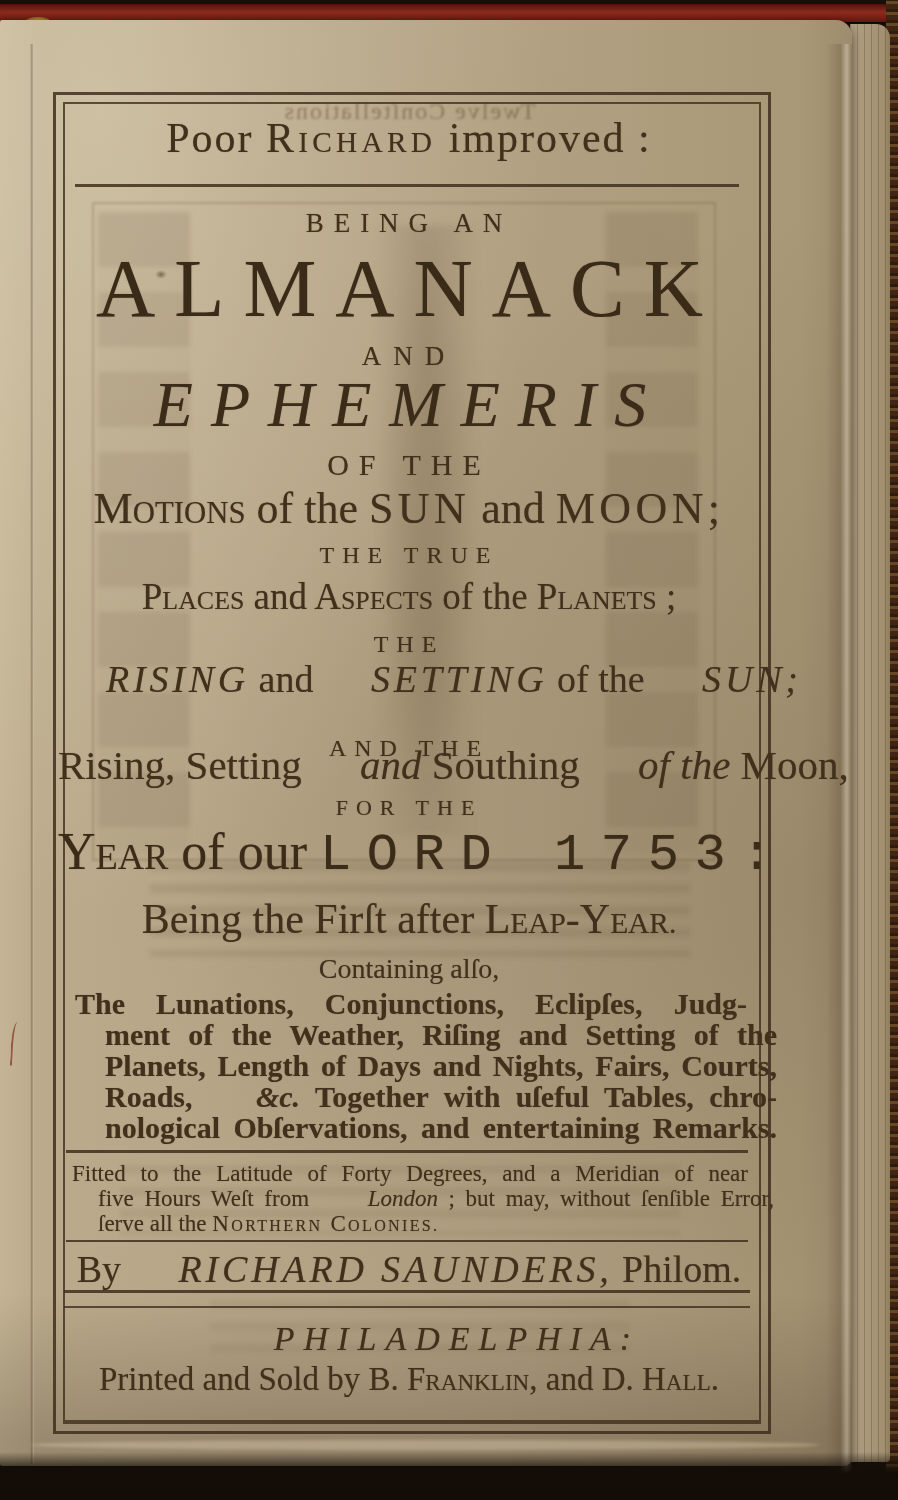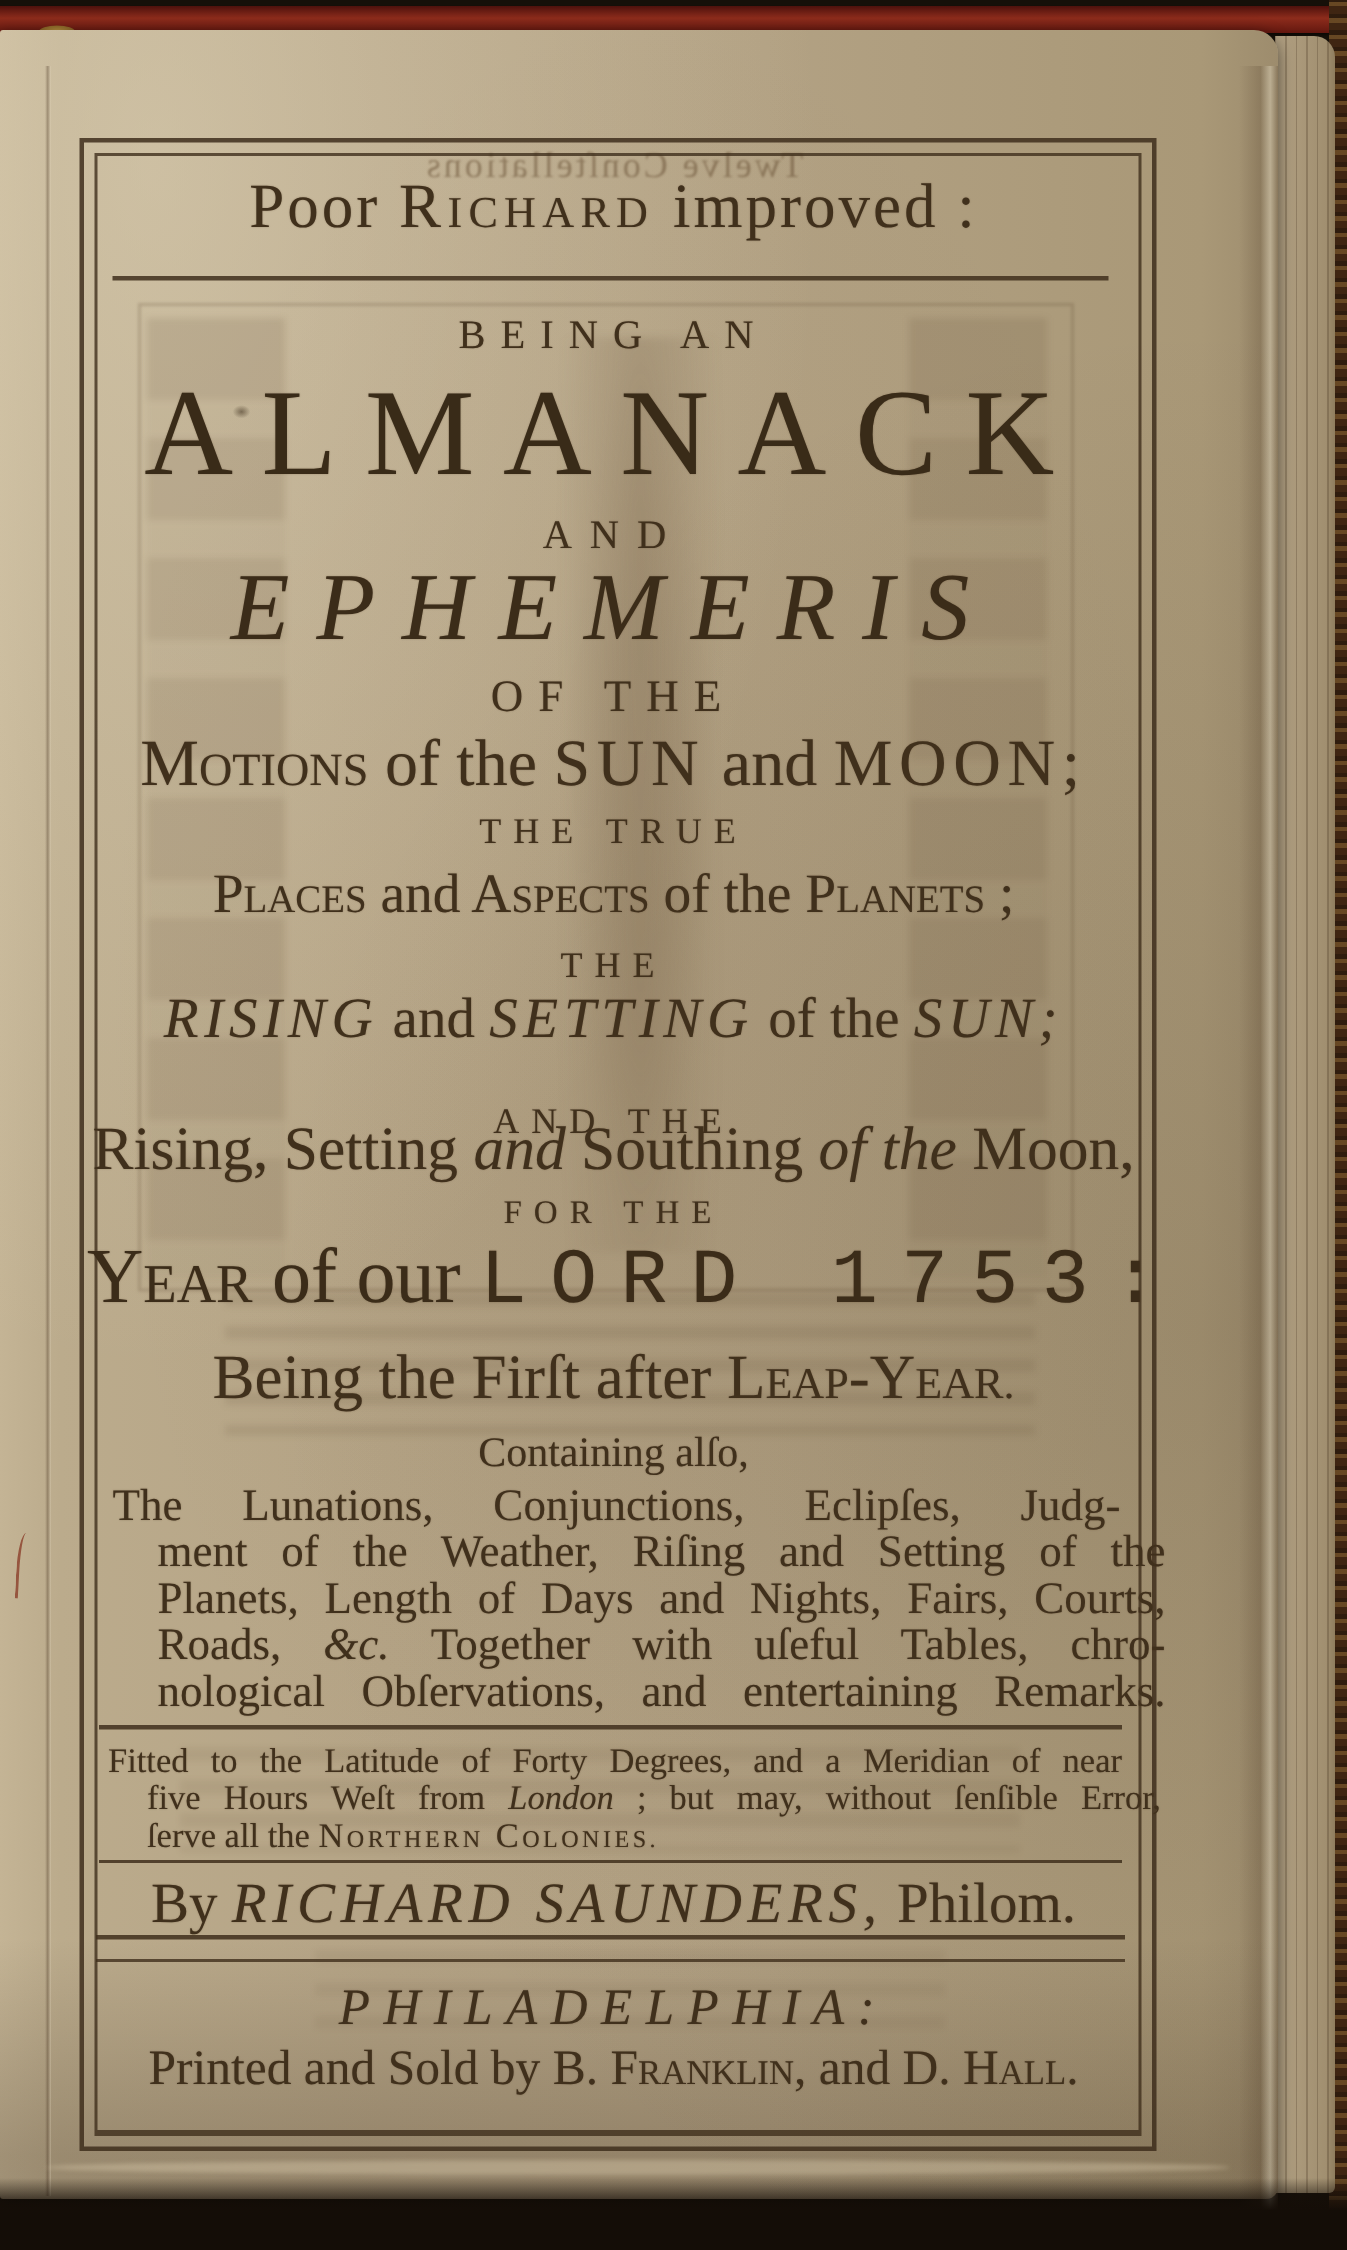--- a/index.html
+++ b/index.html
@@ -69,21 +69,21 @@
   .ghost-fig{position:absolute;left:372px;top:225px;width:110px;height:610px;filter:blur(3px);
     background:radial-gradient(ellipse at 50% 20%,rgba(92,70,46,.22),transparent 70%),
                radial-gradient(ellipse at 50% 70%,rgba(92,70,46,.16),transparent 70%);}
   .ghost-bar{position:absolute;filter:blur(2px);background:repeating-linear-gradient(180deg,rgba(95,75,50,.13) 0 9px,transparent 9px 22px);}
   .gb1{left:150px;top:862px;width:540px;height:95px;}
   .gb2{left:120px;top:1165px;width:560px;height:70px;opacity:.7;}
   .gb3{left:210px;top:1300px;width:420px;height:55px;opacity:.6;}
   
   .ln{position:absolute;left:58px;width:702px;text-align:center;line-height:1.06;
     color:#40301c;text-shadow:0 0 1px rgba(70,50,30,.45);white-space:nowrap;}
-  .seg-it{font-style:italic;}
+  .seg-it{font-style:italic;margin-left:48px;}
   .seg-ls{letter-spacing:.30em;font-family:Liberation Mono, monospace;}
   .seg-lss{letter-spacing:.10em;}
   .sc-sm{font-size:.70em;text-transform:uppercase;}
   .ln-header{top:116px;font-size:42px;letter-spacing:2px;}
   .ln-beingan{top:209px;font-size:27px;letter-spacing:10px;text-align:center;}
   .ln-almanack{top:246px;font-size:82px;letter-spacing:19px;color:#392b18;}
   .ln-and2{top:342px;font-size:27px;letter-spacing:12px;}
   .ln-ephemeris{top:371px;font-size:64px;letter-spacing:18px;font-style:italic;color:#3b2c19;}
   .ln-ofthe{top:449px;font-size:30px;letter-spacing:10px;}
   .ln-motions{top:486px;font-size:44px;}
@@ -92,21 +92,21 @@
   .ln-the2{top:632px;font-size:24px;letter-spacing:8px;}
   .ln-risingsun{top:659px;font-size:38px;}
   .ln-andthe{top:712px;font-size:24px;letter-spacing:8px;margin-top:24px;}
   .ln-risingmoon{top:744px;font-size:41px;}
   .ln-forthe{top:796px;font-size:22px;letter-spacing:8px;}
   .ln-year{top:824px;font-size:52px;color:#3b2c19;}
   .ln-leapyear{top:897px;font-size:42px;}
   .ln-containing{top:954px;font-size:28px;}
   .para-line{position:absolute;left:75px;width:672px;font-size:30px;line-height:31px;
     color:#40301c;text-shadow:0 0 1px rgba(70,50,30,.45);
-    text-align:justify;text-align-last:justify;white-space:nowrap;}
+    text-align:justify;text-align-last:justify;white-space:nowrap;font-weight:bold;}
   .pl0{top:988px;}  .pl1{top:1019px;padding-left:30px;}
   .pl2{top:1050px;padding-left:30px;} .pl3{top:1081px;padding-left:30px;}
   .pl4{top:1112px;padding-left:30px;}
   .fit-line{position:absolute;left:72px;width:676px;font-size:23px;line-height:25px;
     color:#40301c;text-shadow:0 0 1px rgba(70,50,30,.45);
     text-align:justify;text-align-last:justify;white-space:nowrap;}
   .fl0{top:1161px;} .fl1{top:1186px;padding-left:26px;}
   .fl2{top:1211px;padding-left:26px;text-align:left;text-align-last:left;}
   .ln-by{top:1249px;font-size:38px;}
   .ln-phila{top:1321px;font-size:34px;letter-spacing:9px;font-style:italic;}

